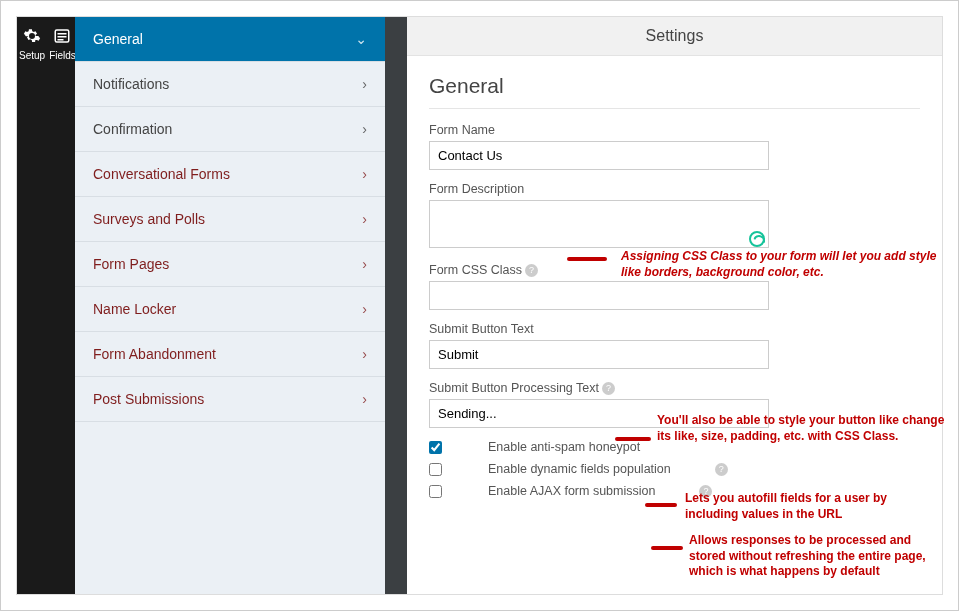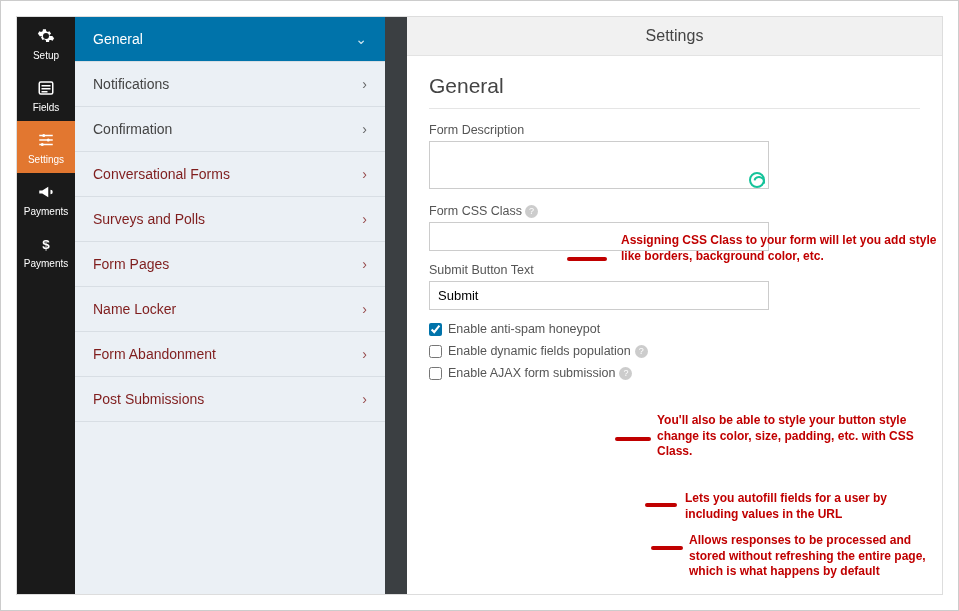--- a/index.html
+++ b/index.html
@@ -1,38 +1,38 @@
 <!DOCTYPE html>
 <html><head>
 <meta charset="utf-8">
 <style>
 * { box-sizing: border-box; margin: 0; padding: 0; }
 body { font-family: -apple-system, "Segoe UI", Arial, sans-serif; font-size: 13px; color: #333; background: #fff; }
 .frame { width: 959px; height: 611px; border: 1px solid #ccc; position: relative; padding: 15px; }
 .app { display: flex; width: 100%; height: 100%; border: 1px solid #ddd; position: relative; }
-.iconbar { width: 58px; background: #1a1a1a; display: flex; flex-direction: column; }
+.iconbar { width: 58px; background: #1a1a1a; display: flex; }
 .iconbar .item { color: #fff; text-align: center; padding: 10px 2px 8px; font-size: 10px; cursor: pointer; }
 .iconbar .item.active { background: #e27730; }
 .iconbar svg { width: 18px; height: 18px; fill: #fff; margin-bottom: 3px; }
 .secondary { width: 310px; background: #ebf0f5; display: flex; flex-direction: column; }
 .secondary .row { display: flex; align-items: center; justify-content: space-between; padding: 14px 18px; border-bottom: 1px solid #d8dee4; cursor: pointer; font-size: 14px; color: #444; }
 .secondary .row.active { background: #0073aa; color: #fff; }
 .secondary .row.disabled { color: #7f1d1d; }
 .secondary .chev { font-size: 14px; color: inherit; opacity: .8; }
 .vstrip { width: 22px; background: #3b3f42; }
 .main { flex: 1; background: #fff; display: flex; flex-direction: column; position: relative; }
 .titlebar { background: #f1f1f1; text-align: center; padding: 10px; font-size: 16px; color: #444; border-bottom: 1px solid #e3e3e3; }
 .content { padding: 18px 22px; overflow-y: auto; flex: 1; }
 .content h2 { font-size: 21px; font-weight: 400; color: #444; border-bottom: 1px solid #e5e5e5; padding-bottom: 10px; margin-bottom: 14px; }
 .fld { margin-bottom: 12px; max-width: 340px; }
 .fld label { display: block; font-size: 12.5px; color: #555; margin-bottom: 4px; }
 .fld input[type=text], .fld textarea { width: 100%; border: 1px solid #ccc; padding: 6px 8px; font-size: 13px; font-family: inherit; }
 .fld textarea { height: 48px; resize: none; }
 .help { display: inline-block; width: 13px; height: 13px; border-radius: 50%; background: #ccc; color: #fff; font-size: 9px; line-height: 13px; text-align: center; margin-left: 3px; vertical-align: middle; }
-.chk { display: flex; align-items: center; margin: 8px 0; font-size: 12.5px; color: #555; }
+.chk { display: flex; align-items: center; margin: 8px 0; font-size: 12.5px; color: #555; gap: 40px; }
 .chk input { margin-right: 6px; accent-color: #0073aa; }
 .annot { position: absolute; color: #c00000; font-weight: 700; font-size: 12px; line-height: 1.3; pointer-events: none; }
 .redline { position: absolute; height: 4px; background: #c00000; border-radius: 2px; pointer-events: none; }
 .gram { position: absolute; width: 16px; height: 16px; border: 2px solid #15c39a; border-radius: 50%; right: 4px; bottom: 4px; }
 .gram::after { content: ""; position: absolute; left: 2px; top: 2px; width: 8px; height: 8px; border: 2px solid #15c39a; border-radius: 50%; clip-path: polygon(0 0,100% 0,100% 50%,0 50%); transform: rotate(20deg); }
 </style>
 </head>
 <body>
 
 <div class="frame">
@@ -118,39 +118,47 @@
         </div>
   </div>
 
   <div class="vstrip"></div>
 
   <div class="main">
     <div class="titlebar">Settings</div>
     <div class="content">
       <h2>General</h2>
 
+      <div class="fld">
+        <label>Form Name</label>
+        <input type="text" value="Contact Us" style="">
+      </div>
 
       <div class="fld" style="position:relative">
         <label>Form Description</label>
         <div style="position:relative">
           <textarea style=""></textarea>
           <span class="gram"></span>
         </div>
       </div>
 
       <div class="fld">
         <label><span>Form CSS Class</span><span class="help">?</span></label>
         <input type="text" value="" style="">
       </div>
 
       <div class="fld">
         <label>Submit Button Text</label>
         <input type="text" value="Submit" style="">
       </div>
 
+      <div class="fld">
+        <label><span>Submit Button Processing Text</span><span class="help">?</span></label>
+        <input type="text" value="Sending..." style="">
+      </div>
 
 
       <div class="chk">
         <input type="checkbox" checked="" style="">
         <span>Enable anti-spam honeypot</span>
       </div>
       <div class="chk">
         <input type="checkbox" style="">
         <span>Enable dynamic fields population</span>
         <span class="help" style="margin-left:4px">?</span>
@@ -158,24 +166,24 @@
       <div class="chk">
         <input type="checkbox" style="">
         <span>Enable AJAX form submission</span>
         <span class="help" style="margin-left:4px">?</span>
       </div>
     </div>
   </div>
 </div>
 
 <div class="redline" style="left:566px; top:256px; width:40px;"></div>
-<div class="annot" style="left:620px; top:232px; width:320px;">Assigning CSS Class to your form will let you add style like borders, background color, etc.</div>
+<div class="annot" style="left:620px; top:248px; width:320px;font-style:italic;">Assigning CSS Class to your form will let you add style like borders, background color, etc.</div>
 
 <div class="redline" style="left:614px; top:436px; width:36px;"></div>
-<div class="annot" style="left:656px; top:412px; width:290px;">You'll also be able to style your button style change its color, size, padding, etc. with CSS Class.</div>
+<div class="annot" style="left:656px; top:412px; width:290px;">You'll also be able to style your button like change its like, size, padding, etc. with CSS Class.</div>
 
 <div class="redline" style="left:644px; top:502px; width:32px;"></div>
 <div class="annot" style="left:684px; top:490px; width:250px;">Lets you autofill fields for a user by including values in the URL</div>
 
 <div class="redline" style="left:650px; top:545px; width:32px;"></div>
 <div class="annot" style="left:688px; top:532px; width:260px;">Allows responses to be processed and stored without refreshing the entire page, which is what happens by default</div>
 
 </div>
 
 </body></html>

